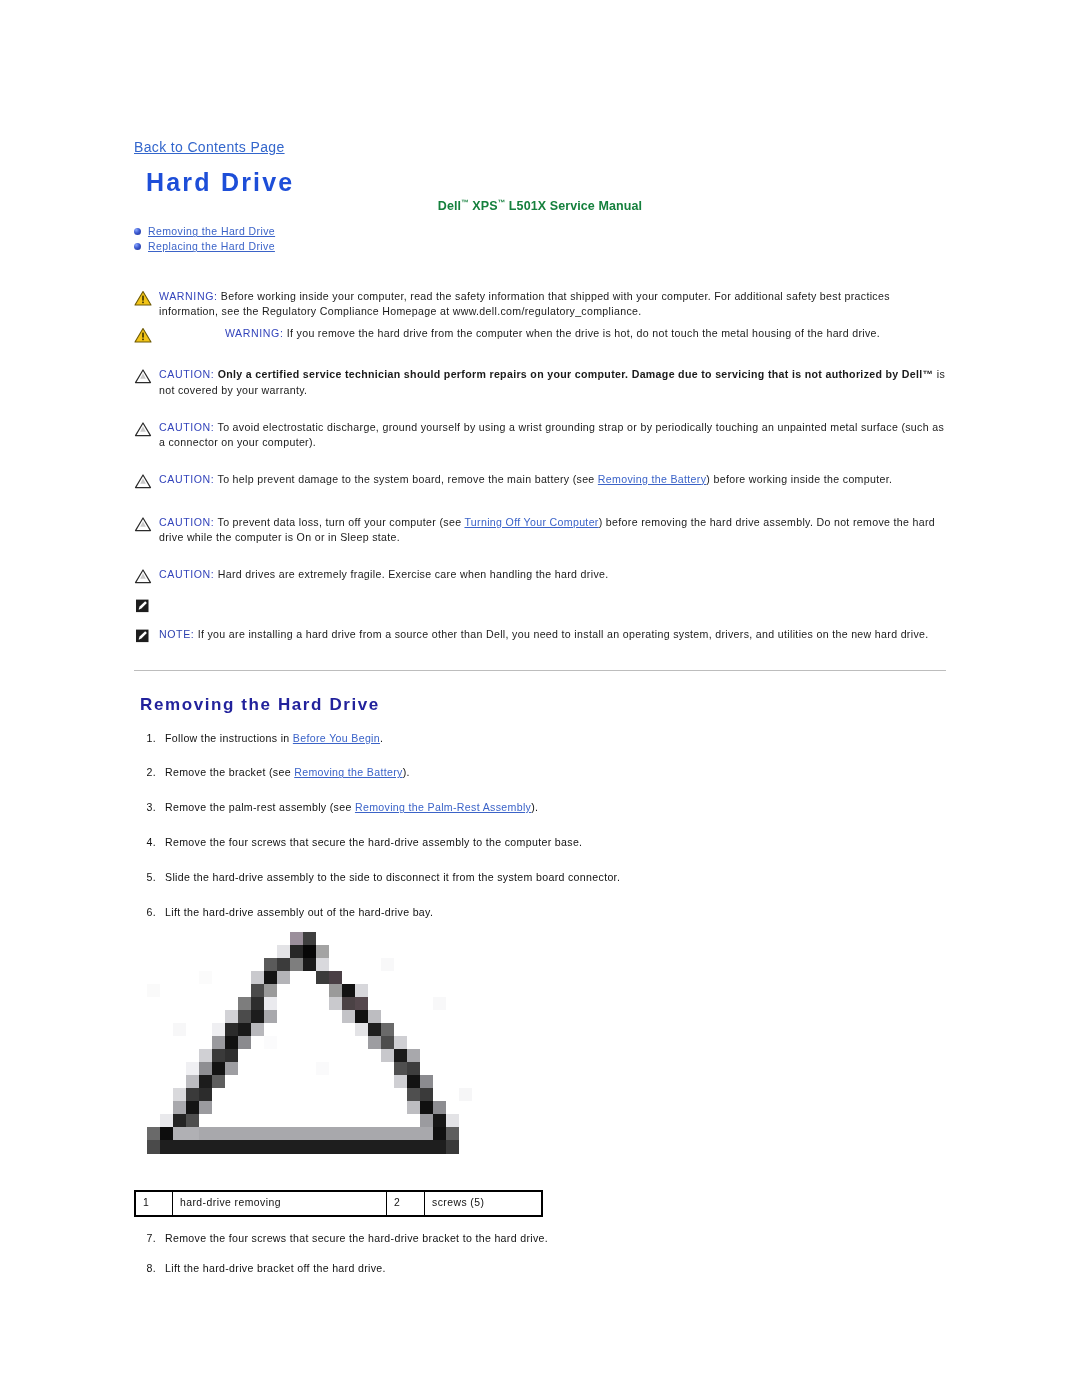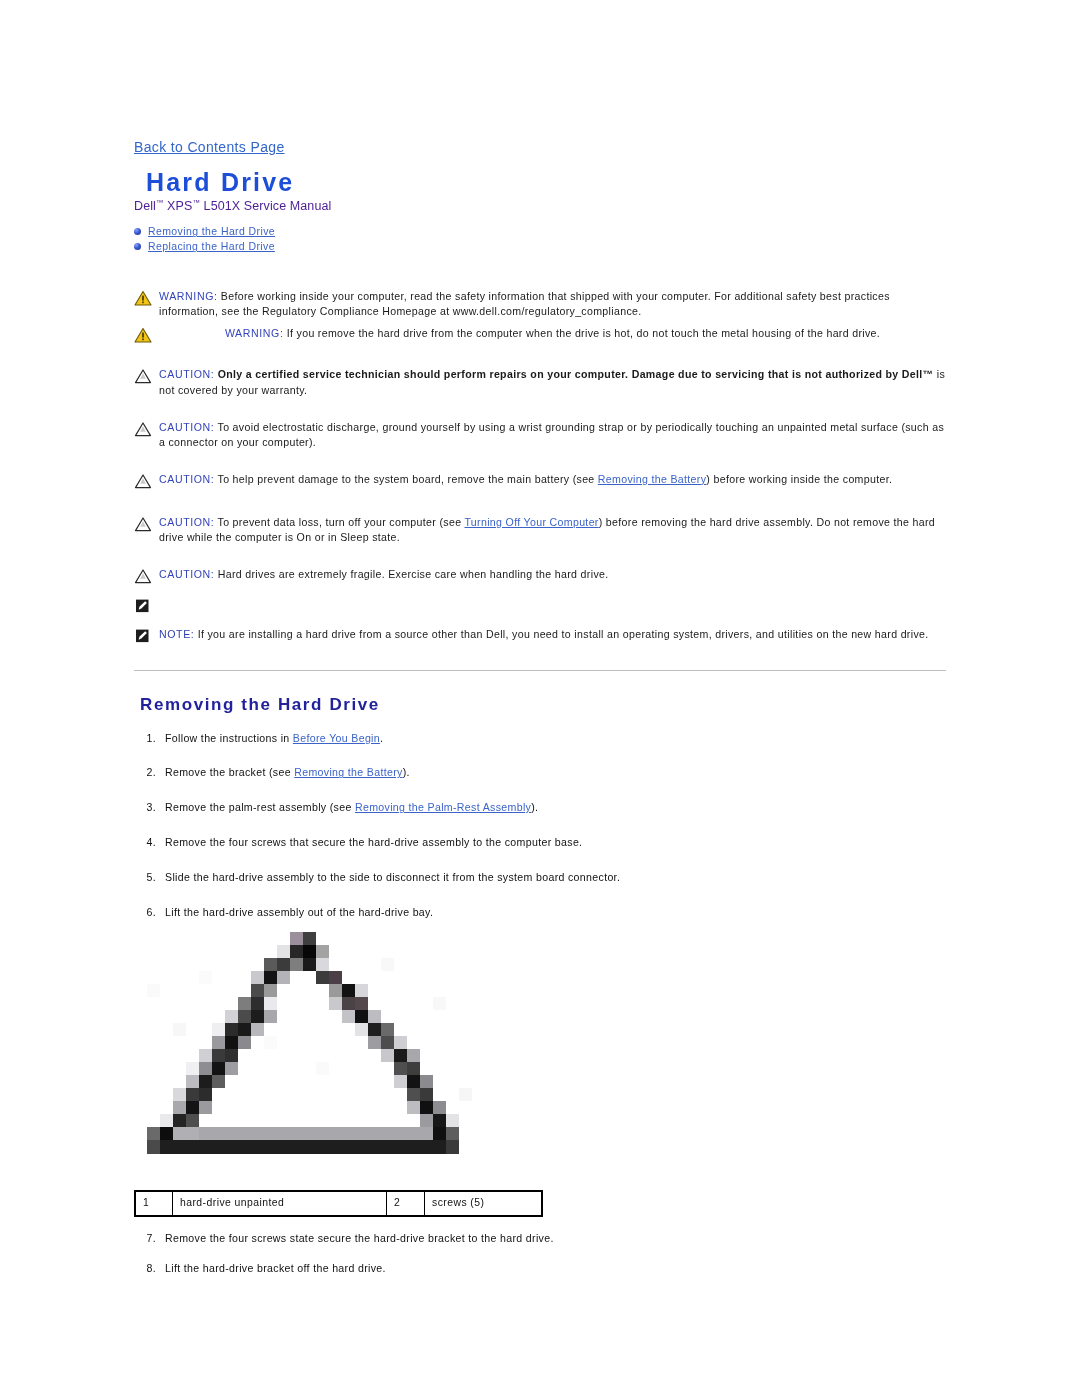--- a/index.html
+++ b/index.html
@@ -42,24 +42,25 @@
     font-family: "Liberation Sans", sans-serif;
     font-size: 25px;
     font-weight: bold;
     color: #1d4ed8;
     letter-spacing: 2.2px;
     margin: 13px 0 0 12px;
     line-height: 1.05;
   }
   .doc-subtitle {
     font-size: 12.5px;
-    font-weight: normal;
-    color: #4c1d95;
+    font-weight: bold;
+    color: #15803d;
     margin: 3px 0 0 0;
     letter-spacing: 0.1px;
+    text-align: center;
   }
   .doc-subtitle sup {
     font-size: 7.5px;
     vertical-align: super;
   }
 
   
   ul.toc {
     list-style: none;
     margin: 12px 0 0 0;
@@ -471,32 +472,32 @@
           <rect x="130" y="104" width="13" height="13" fill="#fbfbfc"></rect>
           <rect x="182" y="130" width="13" height="13" fill="#fafafb"></rect>
         </g>
       </svg>
     </div>
 
     <table class="callouts">
       <tbody>
           <tr>
         <td class="k">1</td>
-        <td class="v1">hard-drive unpainted</td>
+        <td class="v1">hard-drive removing</td>
         <td class="k2">2</td>
         <td>screws (5)</td>
       </tr>
     </tbody>
       </table>
   </div>
 
   <ol class="steps tail">
     <li>
       <span class="num">7.</span>
-      <span>Remove the four screws state secure the hard-drive bracket to the hard drive.</span>
+      <span>Remove the four screws that secure the hard-drive bracket to the hard drive.</span>
     </li>
     <li style="margin-bottom:0">
       <span class="num">8.</span>
       <span>Lift the hard-drive bracket off the hard drive.</span>
     </li>
   </ol>
 
 </div>
 
 </body></html>

